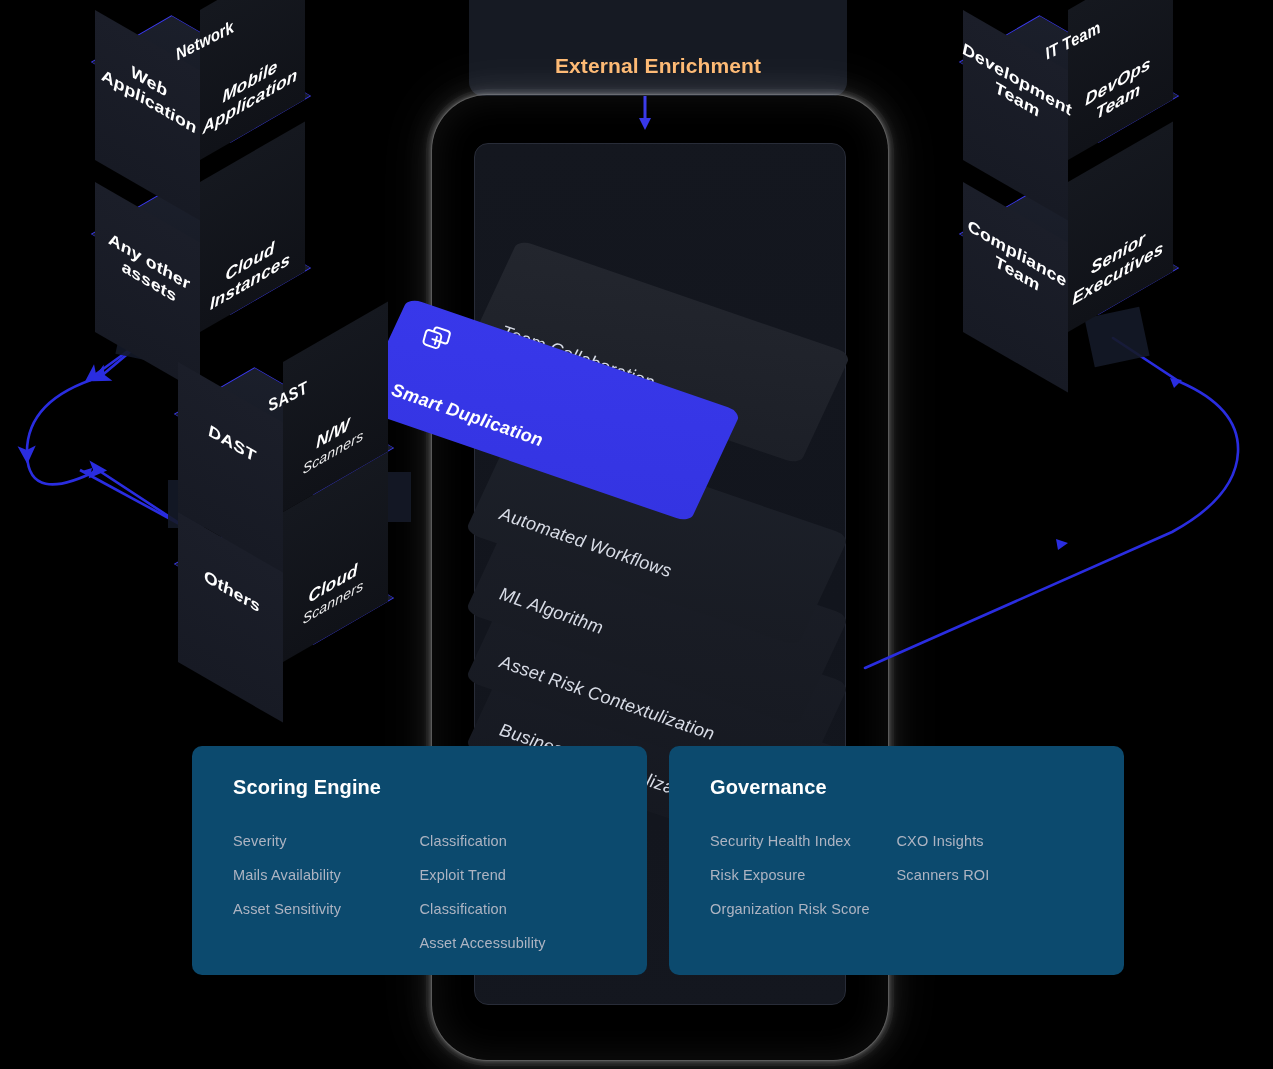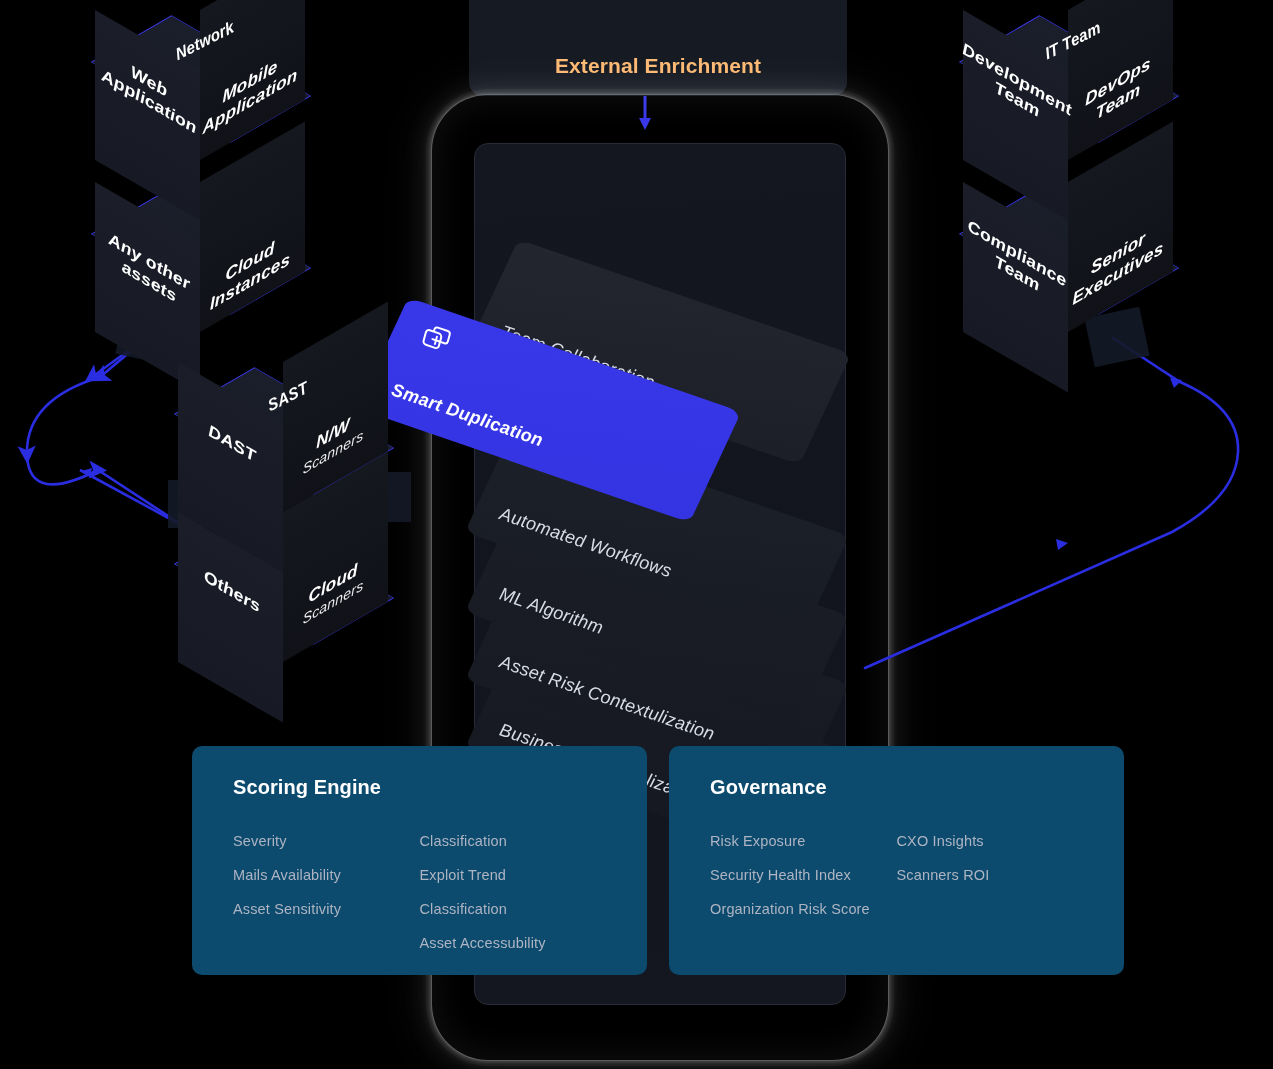--- a/index.html
+++ b/index.html
@@ -286,22 +286,22 @@
         <div class="panel-item">Classification</div>
         <div class="panel-item">Asset Accessubility</div>
       </div>
     </div>
   </div>
 
   <div class="info-panel" id="panel-governance">
     <div class="panel-title">Governance</div>
     <div class="panel-cols">
       <div class="panel-col">
+        <div class="panel-item">Security Health Index</div>
         <div class="panel-item">Risk Exposure</div>
-        <div class="panel-item">Security Health Index</div>
         <div class="panel-item">Organization Risk Score</div>
       </div>
       <div class="panel-col">
         <div class="panel-item">CXO Insights</div>
         <div class="panel-item">Scanners ROI</div>
       </div>
     </div>
   </div>
 
 </div>

